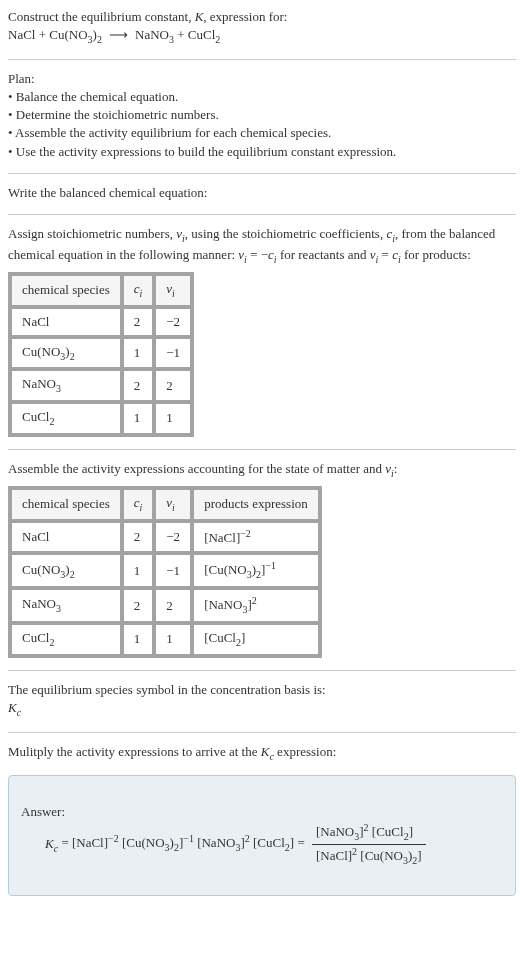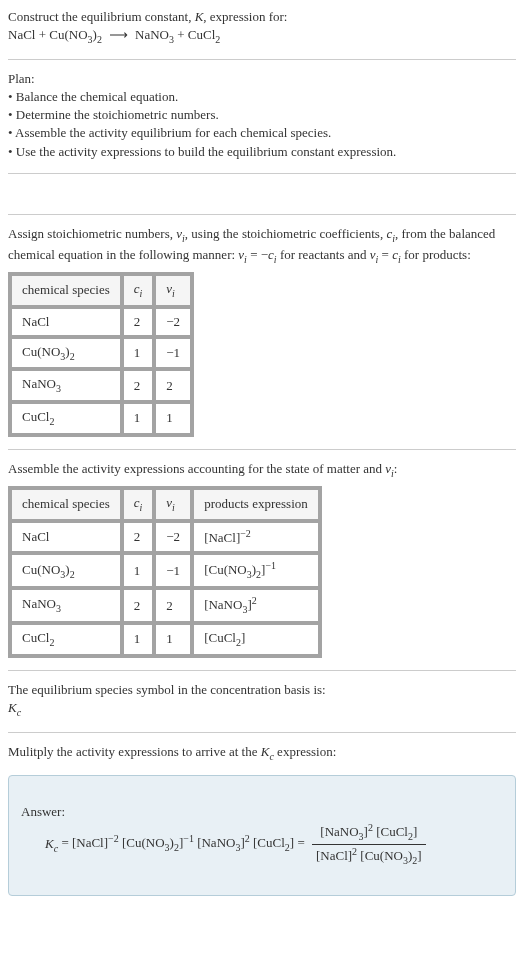--- a/index.html
+++ b/index.html
@@ -41,21 +41,20 @@
     }
     .italic {
       font-style: italic;
     }
     .arrow {
       display: inline-block;
       margin: 0 4px;
     }
     .frac {
       display: inline-block;
-      text-align: center;
       vertical-align: middle;
       margin: 0 4px;
     }
     .frac .num {
       display: block;
       border-bottom: 1px solid #333;
       padding: 0 4px;
     }
     .frac .den {
       display: block;
@@ -82,21 +81,21 @@
   <span>Plan:</span><br>
   <span>• <span>Balance the chemical equation.</span></span><br>
   <span>• <span>Determine the stoichiometric numbers.</span></span><br>
   <span>• <span>Assemble the activity equilibrium for each chemical species.</span></span><br>
   <span>• <span>Use the activity expressions to build the equilibrium constant expression.</span></span>
 </div>
 
 <hr>
 
 <div class="section">
-  <br>
+  <span>Write the balanced chemical equation:</span><br>
 </div>
 
 <hr>
 
 <div class="section">
   <span>Assign stoichiometric numbers, <span class="italic">ν<sub>i</sub></span>, using the stoichiometric coefficients, <span class="italic">c<sub>i</sub></span>, from the balanced chemical equation in the following manner: <span class="italic">ν<sub>i</sub></span> = −<span class="italic">c<sub>i</sub></span> for reactants and <span class="italic">ν<sub>i</sub></span> = <span class="italic">c<sub>i</sub></span> for products:</span>
   <table>
     <tbody>
         <tr>
       <th>chemical species</th>

